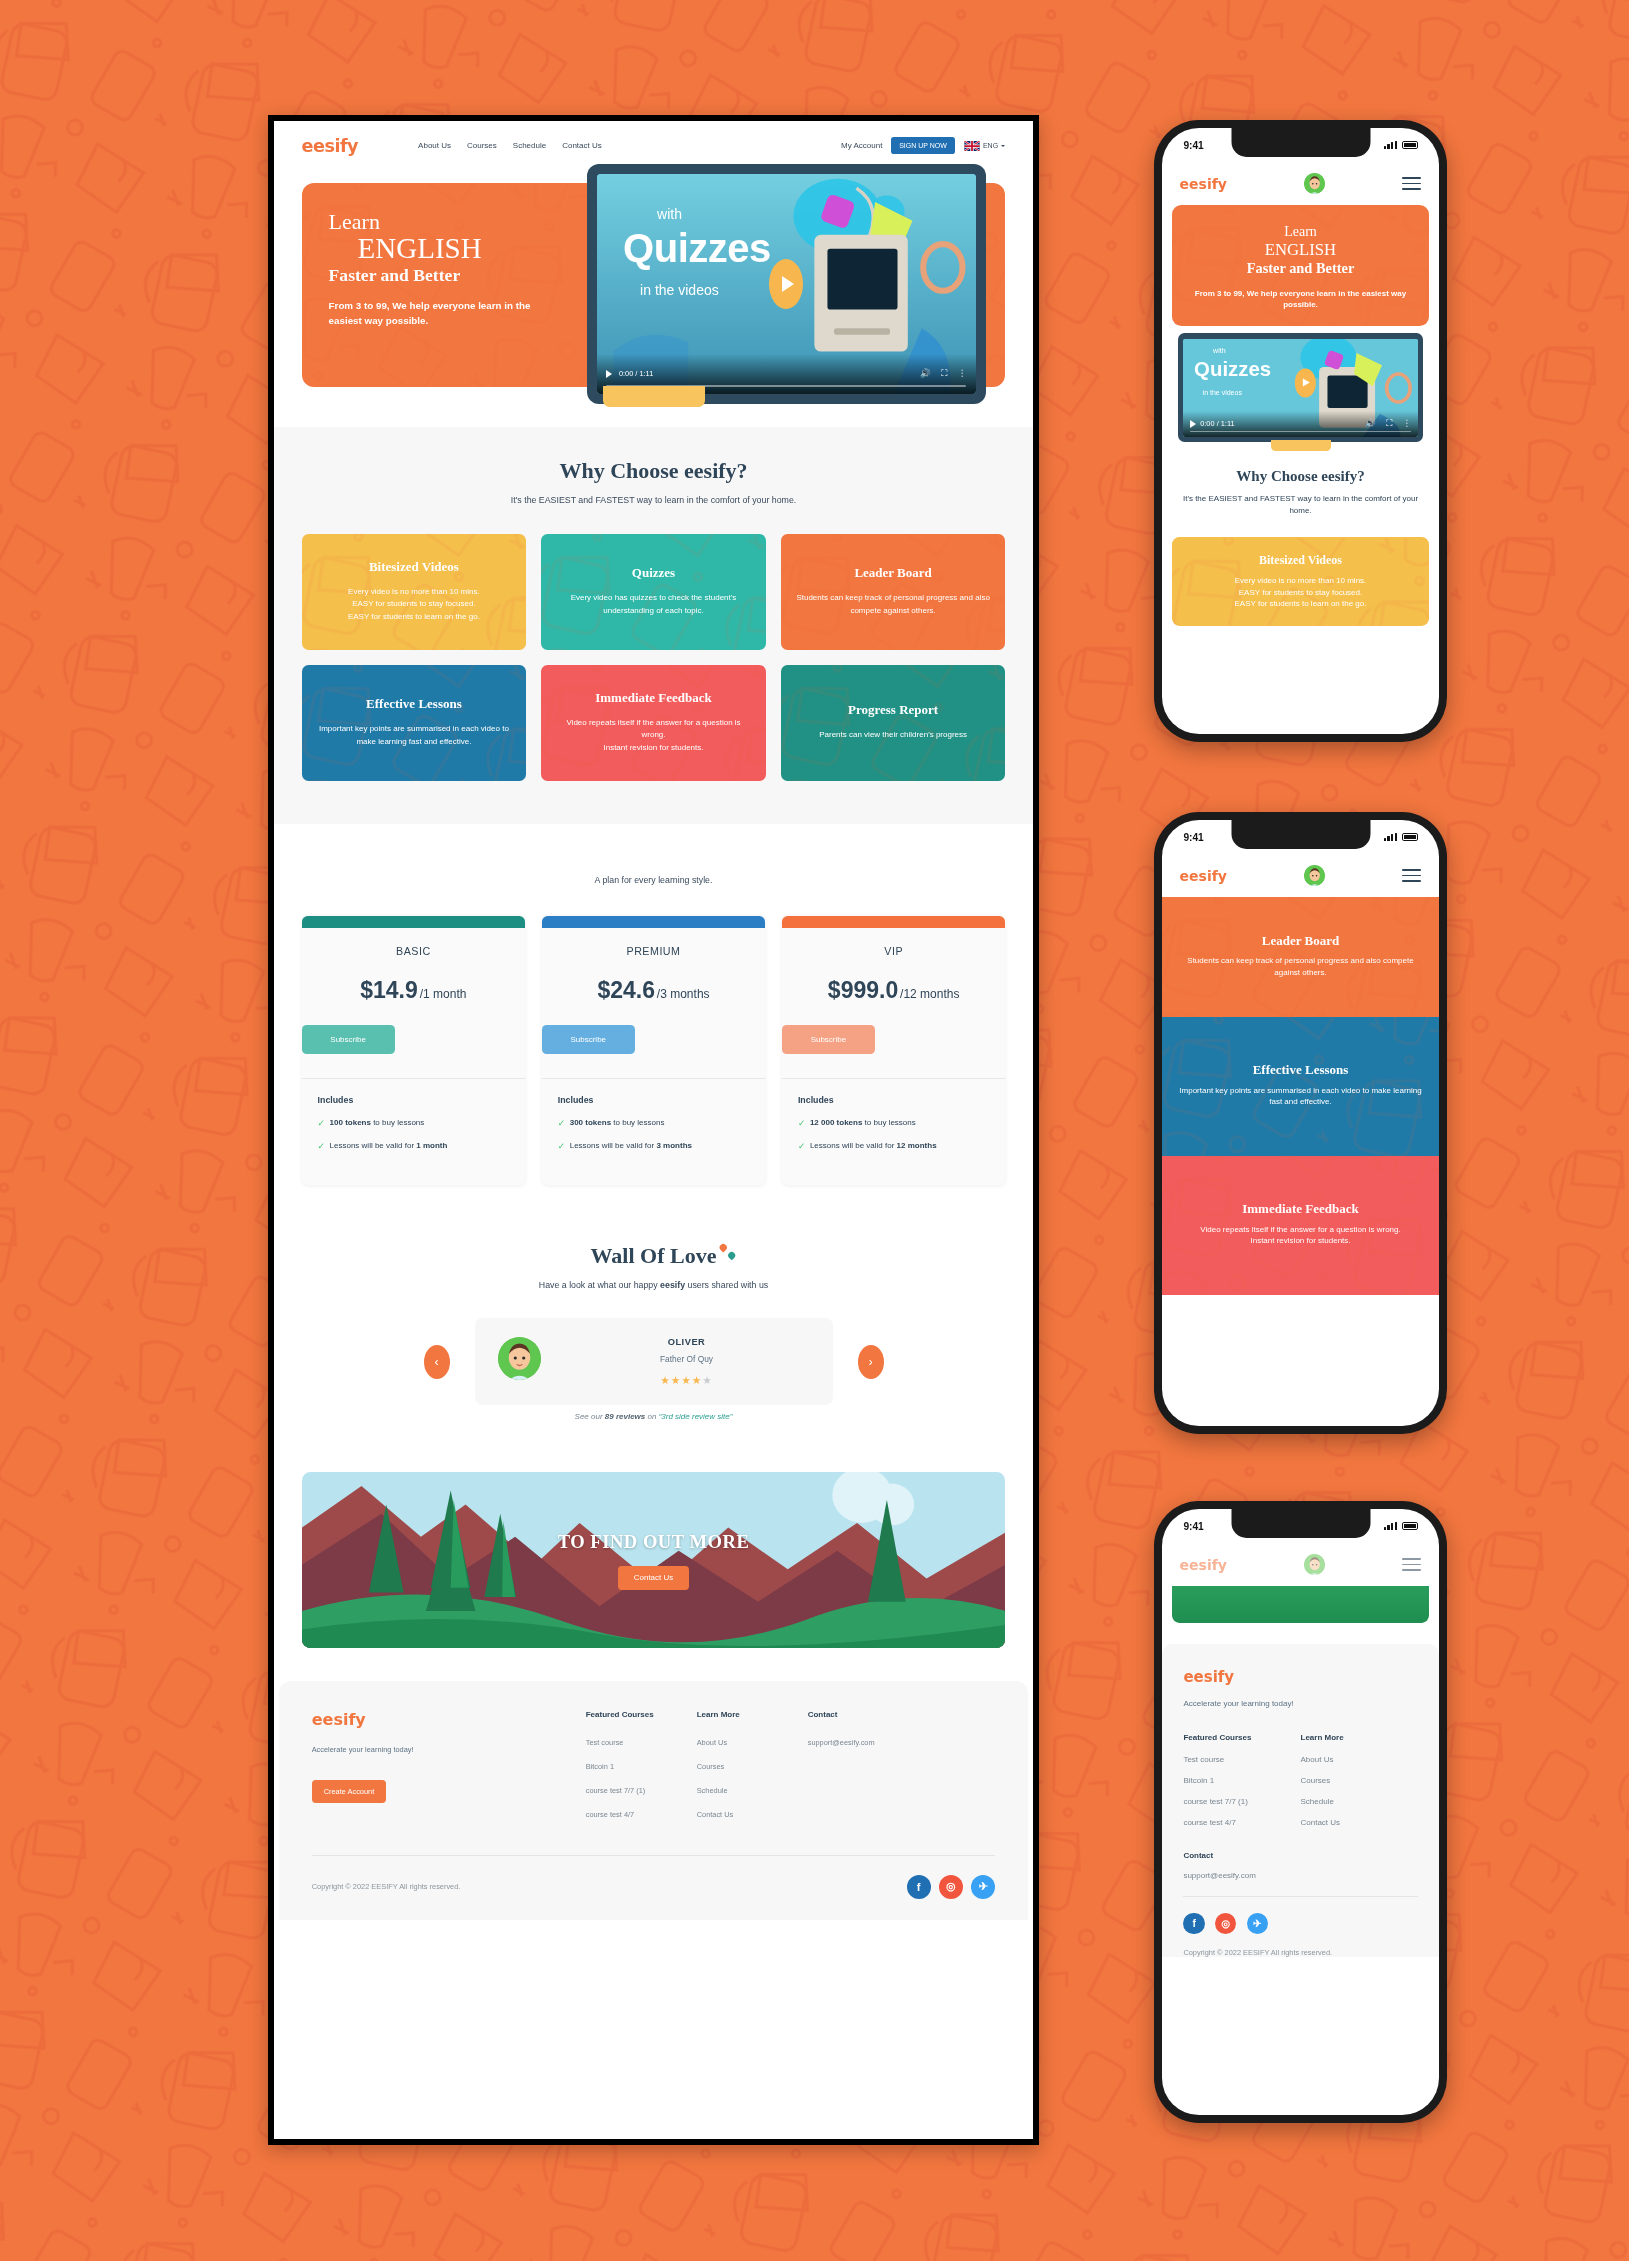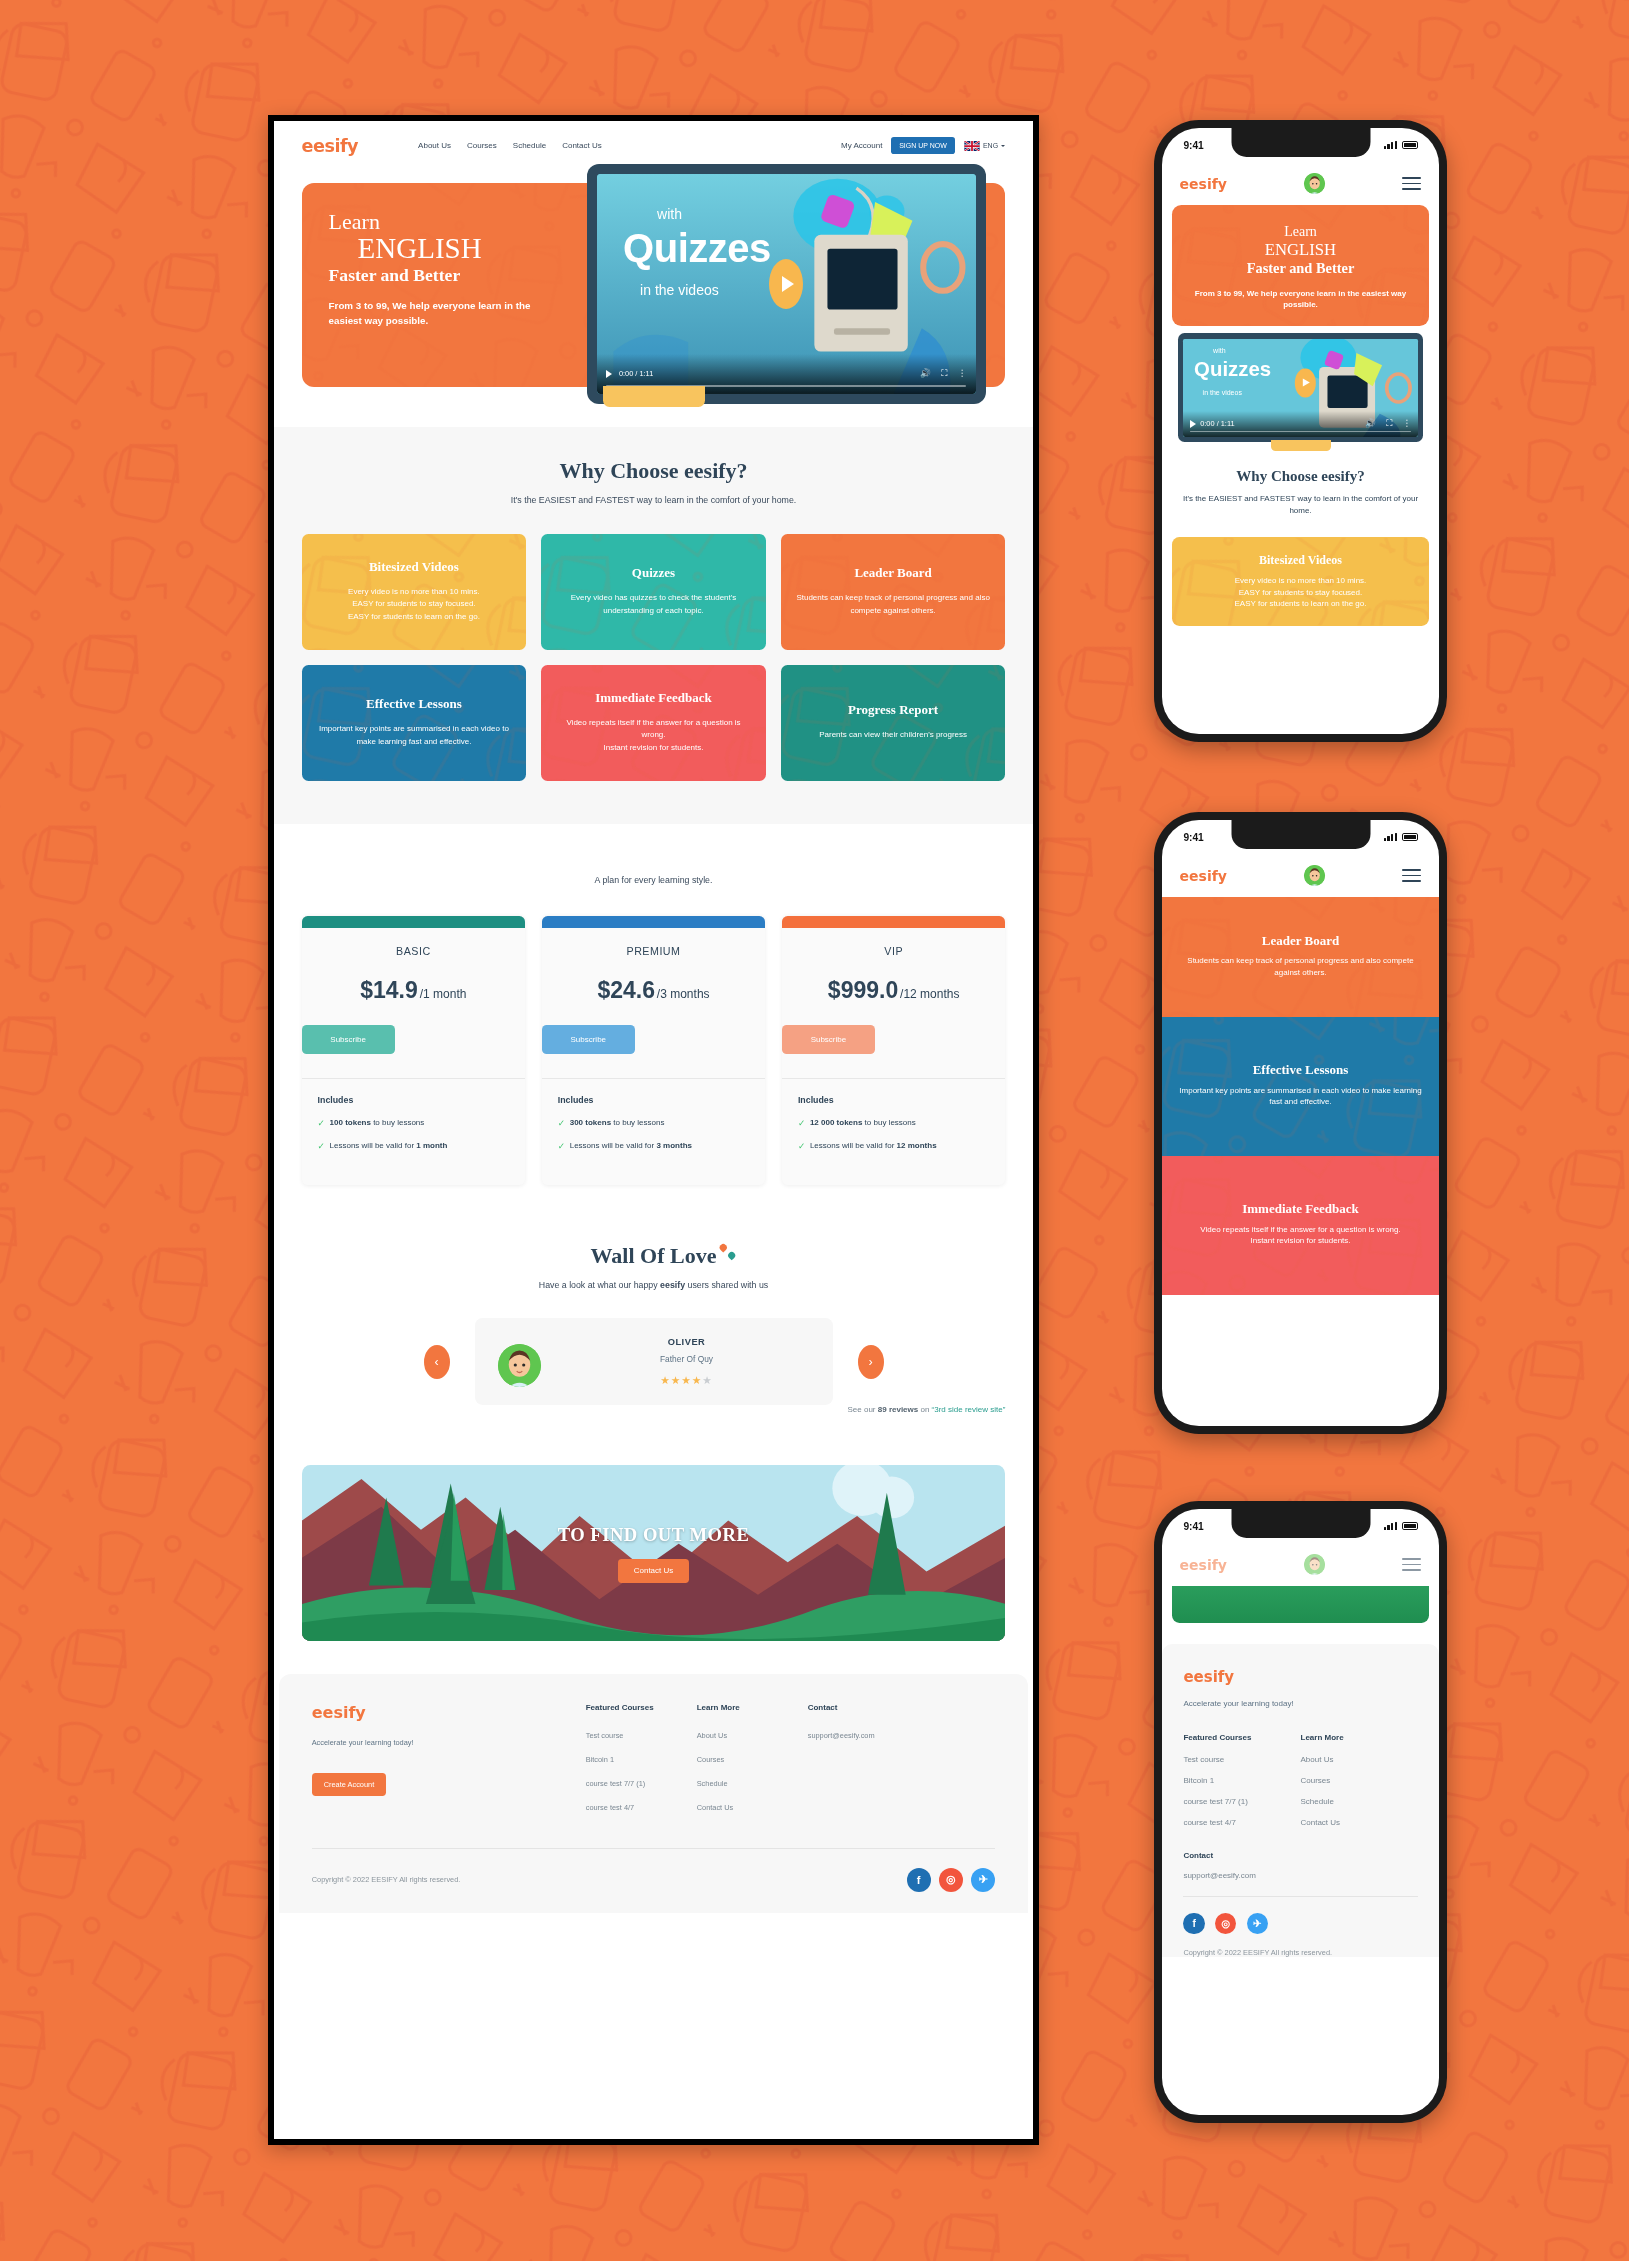--- a/index.html
+++ b/index.html
@@ -153,28 +153,28 @@
   .tick { color:#3ec46d; font-size:8.8px; }
   .incl-row b { font-weight: bold; }
 
   
   .wol-title { font-family:"Liberation Serif",serif; font-weight:bold; font-size:22px; color:#2f4558; text-align:center; position:relative; display:inline-block;}
   .wol-wrap { text-align:center; }
   .heart-a { position:absolute; right:-10.2px; top:0.9px; width:6.5px;height:6.5px;background:#f2763f; border-radius:50% 50% 0 50%; transform: rotate(45deg);}
   .heart-b { position:absolute; right:-18.6px; top:8.4px; width:7.4px;height:7.4px;background:#2a9d8f; border-radius:50% 50% 0 50%; transform: rotate(45deg);}
   .testi-row { display:flex; align-items:center; justify-content:center; gap: 25px; margin-top: 28px;}
   .arrow-btn { width:26px;height:34px;border-radius:50%; background:#f2763f; color:#fff; display:flex;align-items:center;justify-content:center; font-size:12.5px; cursor:pointer; border:none;}
-  .testi-card { background:#f7f7f7; border-radius:7.4px; width: 358px; padding: 18.6px 23px; display:flex; align-items:flex-end; gap: 23px;}
+  .testi-card { background:#f7f7f7; border-radius:7.4px; width: 358px; padding: 18.6px 23px; display:flex; align-items:flex-start; gap: 23px;}
   .avatar { width:43px;height:43px;border-radius:50%; background:#5fc64f; position:relative; overflow:hidden; flex:none;}
   .testi-mid { flex:1; text-align:center; }
   .testi-name { font-size: 9.3px; color:#2f4558; letter-spacing:0.5px; font-weight:600;}
   .testi-role { font-size: 8.4px; color:#5e7385; margin-top: 6.5px;}
   .stars { margin-top: 10.2px; font-size: 10.7px; letter-spacing:0.9px; }
   .star-on { color:#f8b74e; } .star-off { color:#c9cdd1; }
-  .review-line { text-align:right; font-size:8px; color:#7a8792; margin-top: 0; }
+  .review-line { text-align:center; font-size:8px; color:#7a8792; margin-top: 7px; font-style: italic; }
   .review-line b { color:#54636f; }
   .review-line .site { color:#2a9d8f; }
 
   
   .cta-wrap { padding: 18.6px 28px 32.5px; }
   .cta-banner { height: 176px; border-radius: 8.4px; overflow:hidden; position:relative; }
   .cta-inner { position:absolute; inset:0; display:flex; flex-direction:column; align-items:center; justify-content:center; gap: 13px;}
   .cta-title { font-family:"Liberation Serif",serif; font-weight:bold; font-size: 18.6px; color:#fff; letter-spacing:0.5px; text-shadow: 0 0.9px 2.8px rgba(0,0,0,.3);}
   .cta-btn { background:#f2763f; color:#fff; border:none; border-radius:3.7px; padding: 7.4px 16px; font-size:8px; cursor:pointer; font-family:"Liberation Sans",sans-serif;}
 

